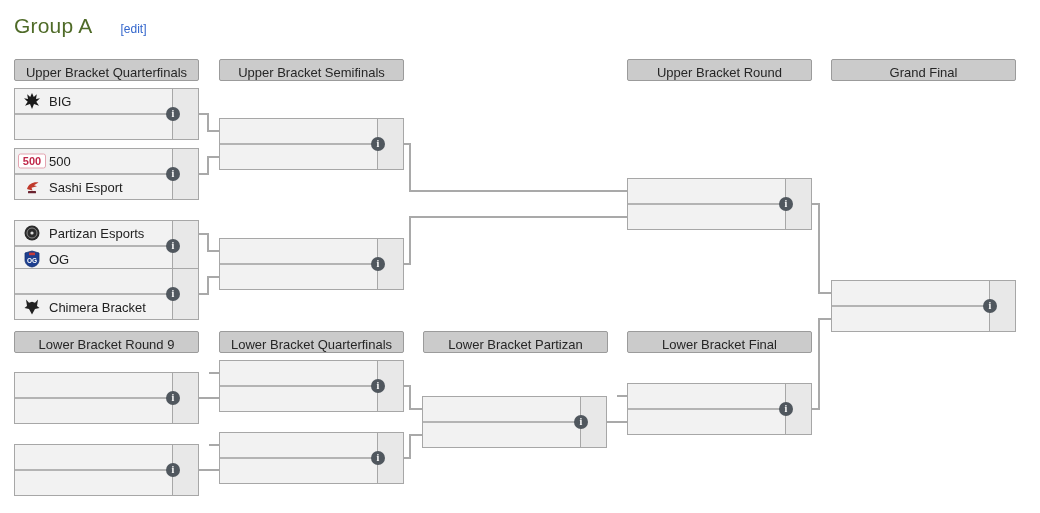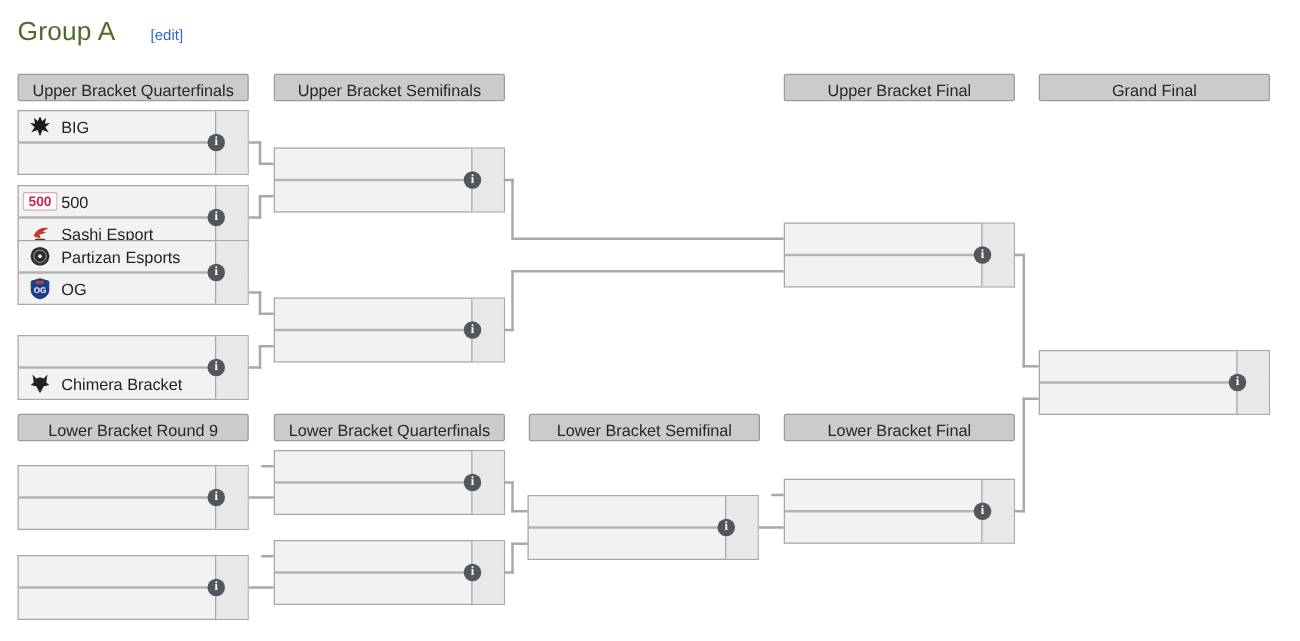--- a/index.html
+++ b/index.html
@@ -76,33 +76,33 @@
   <a class="edit-link">[edit]</a>
 </div>
 
 <div class="col-header" style="left:14px;top:59px">
     <span>Upper Bracket Quarterfinals</span>
   </div>
 <div class="col-header" style="left:219px;top:59px">
     <span>Upper Bracket Semifinals</span>
   </div>
 <div class="col-header" style="left:627px;top:59px">
-    <span>Upper Bracket Final</span>
+    <span>Upper Bracket Round</span>
   </div>
 <div class="col-header" style="left:831px;top:59px">
     <span>Grand Final</span>
   </div>
 <div class="col-header" style="left:14px;top:331px">
     <span>Lower Bracket Round 9</span>
   </div>
 <div class="col-header" style="left:219px;top:331px">
     <span>Lower Bracket Quarterfinals</span>
   </div>
 <div class="col-header" style="left:423px;top:331px">
-    <span>Lower Bracket Semifinal</span>
+    <span>Lower Bracket Partizan</span>
   </div>
 <div class="col-header" style="left:627px;top:331px">
     <span>Lower Bracket Final</span>
   </div>
 
 <div>
 
   <div class="line" style="left:199px;top:113px;width:10px;height:2px"></div>
   <div class="line" style="left:207px;top:113px;width:2px;height:19px"></div>
   <div class="line" style="left:207px;top:130px;width:12px;height:2px"></div>
@@ -190,21 +190,21 @@
     </span>
     <span class="tname">Sashi Esport</span>
   </div>
   <div class="score-col">
     <div class="score-cell top"></div>
     <div class="score-cell bottom"></div>
   </div>
   <div class="info">i</div>
 </div>
 
-<div class="match" style="left:14px;top:192px">
+<div class="match" style="left:14px;top:220px">
   <div class="team top">
     <span class="ticon">
       <svg width="18" height="18" viewBox="0 0 18 18">
           <circle cx="9" cy="9" r="7.5" fill="#2b2b2b"></circle>
           <circle cx="9" cy="9" r="5" fill="none" stroke="#8a8a8a" stroke-width="1"></circle>
           <circle cx="9" cy="9" r="1.6" fill="#dddddd"></circle>
         </svg>
     </span>
     <span class="tname">Partizan Esports</span>
   </div>

